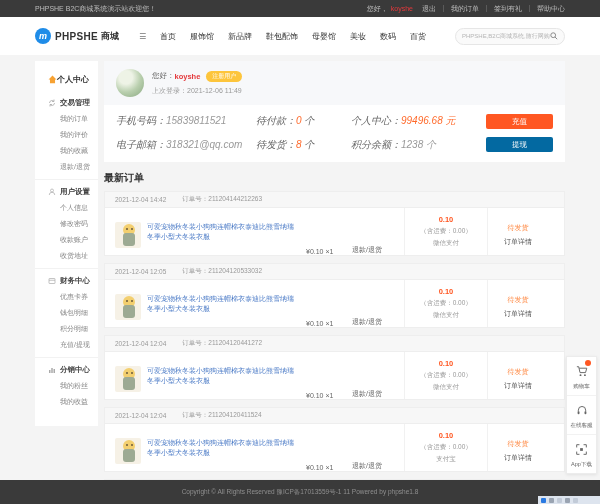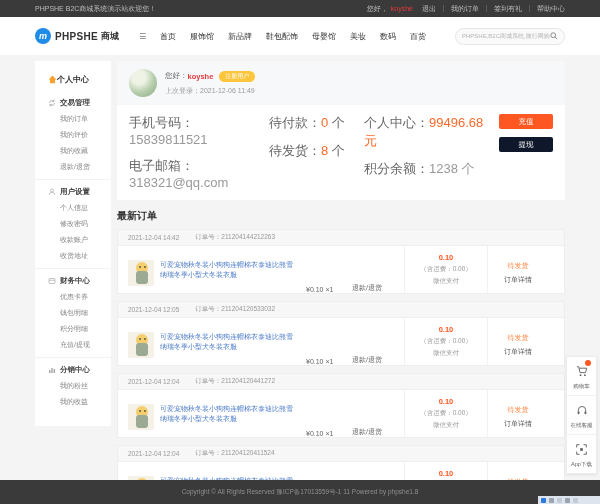--- a/index.html
+++ b/index.html
@@ -50,29 +50,29 @@
   .profile { background:#fff; }
   .profile-top { background:#f7f8fa; padding:7px 12px; display:flex; align-items:center; gap:8px; height:44px; }
   .avatar { width:28px; height:28px; border-radius:50%;
             background:radial-gradient(circle at 35% 30%, #eef3e6 0 25%, #b9cfae 55%, #87a67e 100%); }
   .hello { font-size:7.5px; color:#666; display:flex; align-items:center; }
   .hello .uname { color:#e4393c; font-weight:bold; }
   .badge { background:#fdc53c; color:#fff; font-size:6px; border-radius:7px; padding:1px 6px; margin-left:6px; }
   .lastlogin { font-size:7px; color:#999; margin-top:4px; }
   .profile-body { display:flex; padding:9px 12px 10px; align-items:flex-start; }
   .pcol { display:flex; flex-direction:column; gap:10px; }
-  .pcol .row { font-size:13px; color:#666; }
+  .pcol .row { font-size:10px; color:#666;font-style:italic; }
   .pcol .row .val { color:#999; }
   .pcol .row .hot { color:#ff6a2b; }
   .pcol1 { width:140px; } .pcol2 { width:95px; } .pcol3 { width:135px; }
   .pbtns { margin-left:auto; display:flex; flex-direction:column; gap:8px; }
-  .btn { width:54px; height:15px; border:0; border-radius:2px; color:#fff; font-size:7.5px; cursor:pointer;
+  .btn { width:67px; height:15px; border:0; border-radius:2px; color:#fff; font-size:7.5px; cursor:pointer;
          font-family:inherit; }
   .btn-recharge { background:#ff5722; }
-  .btn-withdraw { background:#0f172a; }
+  .btn-withdraw { background:#0369a1; }
 
   
   .orders-title { font-size:10px; font-weight:bold; color:#333; margin:9px 0 6px; }
   .order-card { background:#fff; border:1px solid #eee; margin-bottom:7px; }
   .order-head { background:#f7f7f7; border-bottom:1px solid #eee; padding:3px 10px; font-size:6.5px; color:#999;
                 display:flex; gap:16px; align-items:center; }
   .order-body { display:flex; align-items:flex-end; }
   .o-product { flex:1; display:flex; gap:6px; padding:7px 8px 7px 10px; }
   .o-img { width:26px; height:26px; flex:0 0 auto; border-radius:2px; overflow:hidden; cursor:pointer; }
   .o-title { font-size:7px; color:#4d7cc7; line-height:10px; text-decoration:none; cursor:pointer; }

